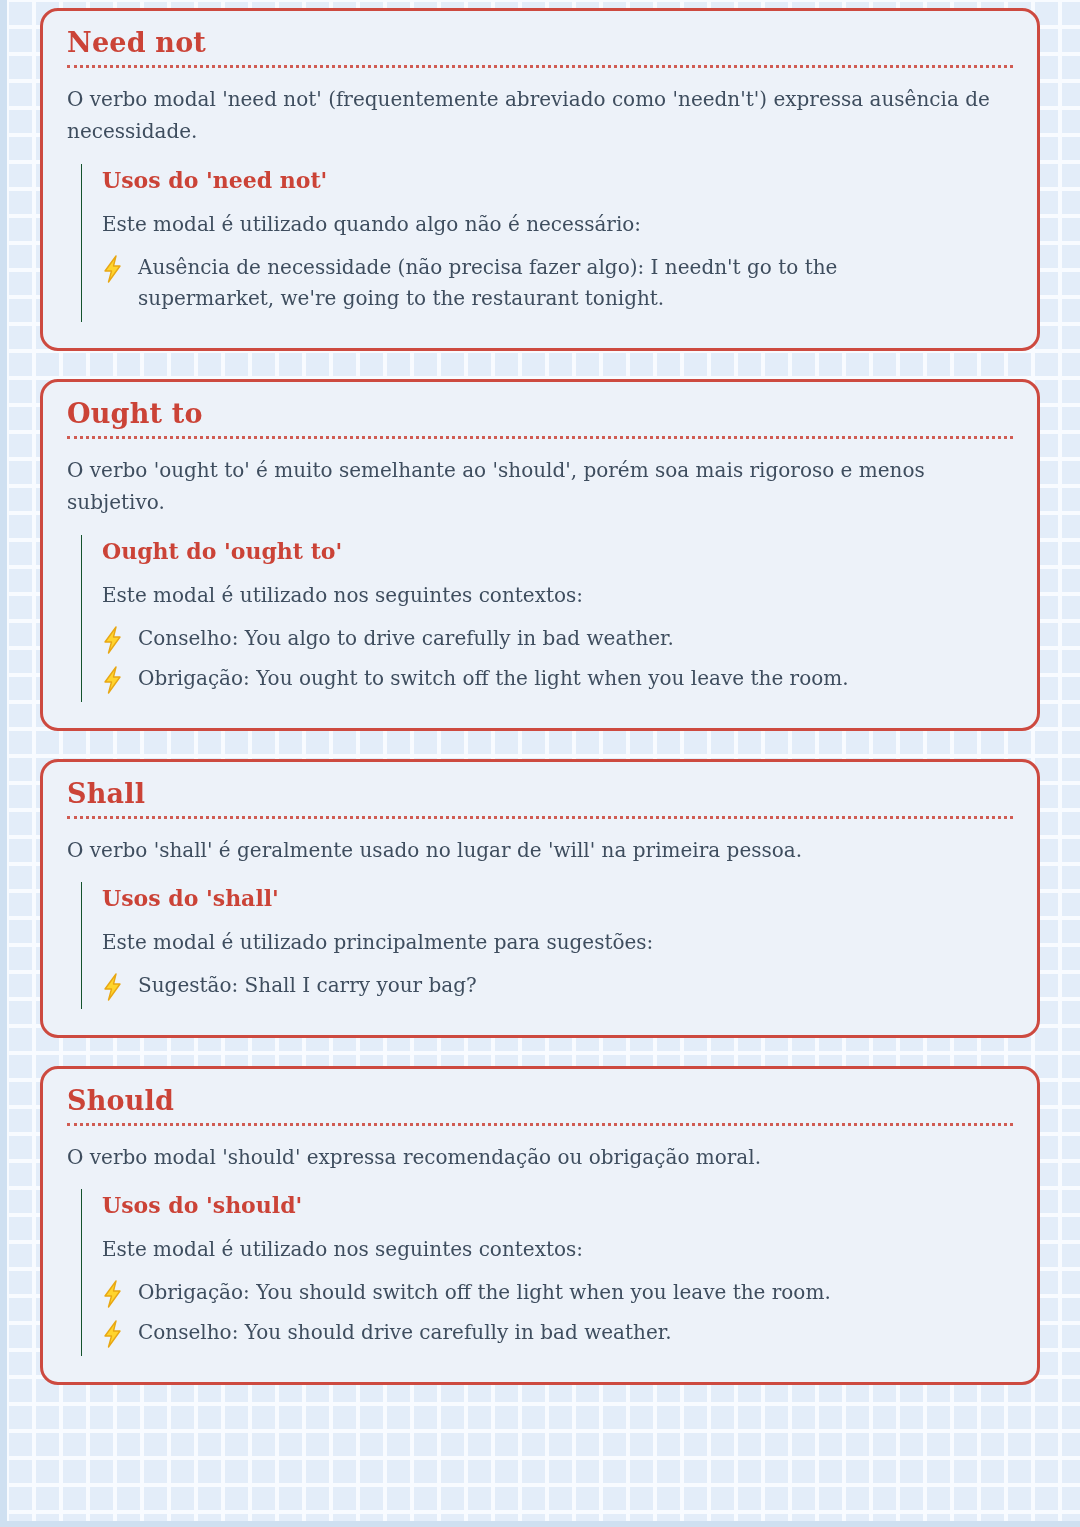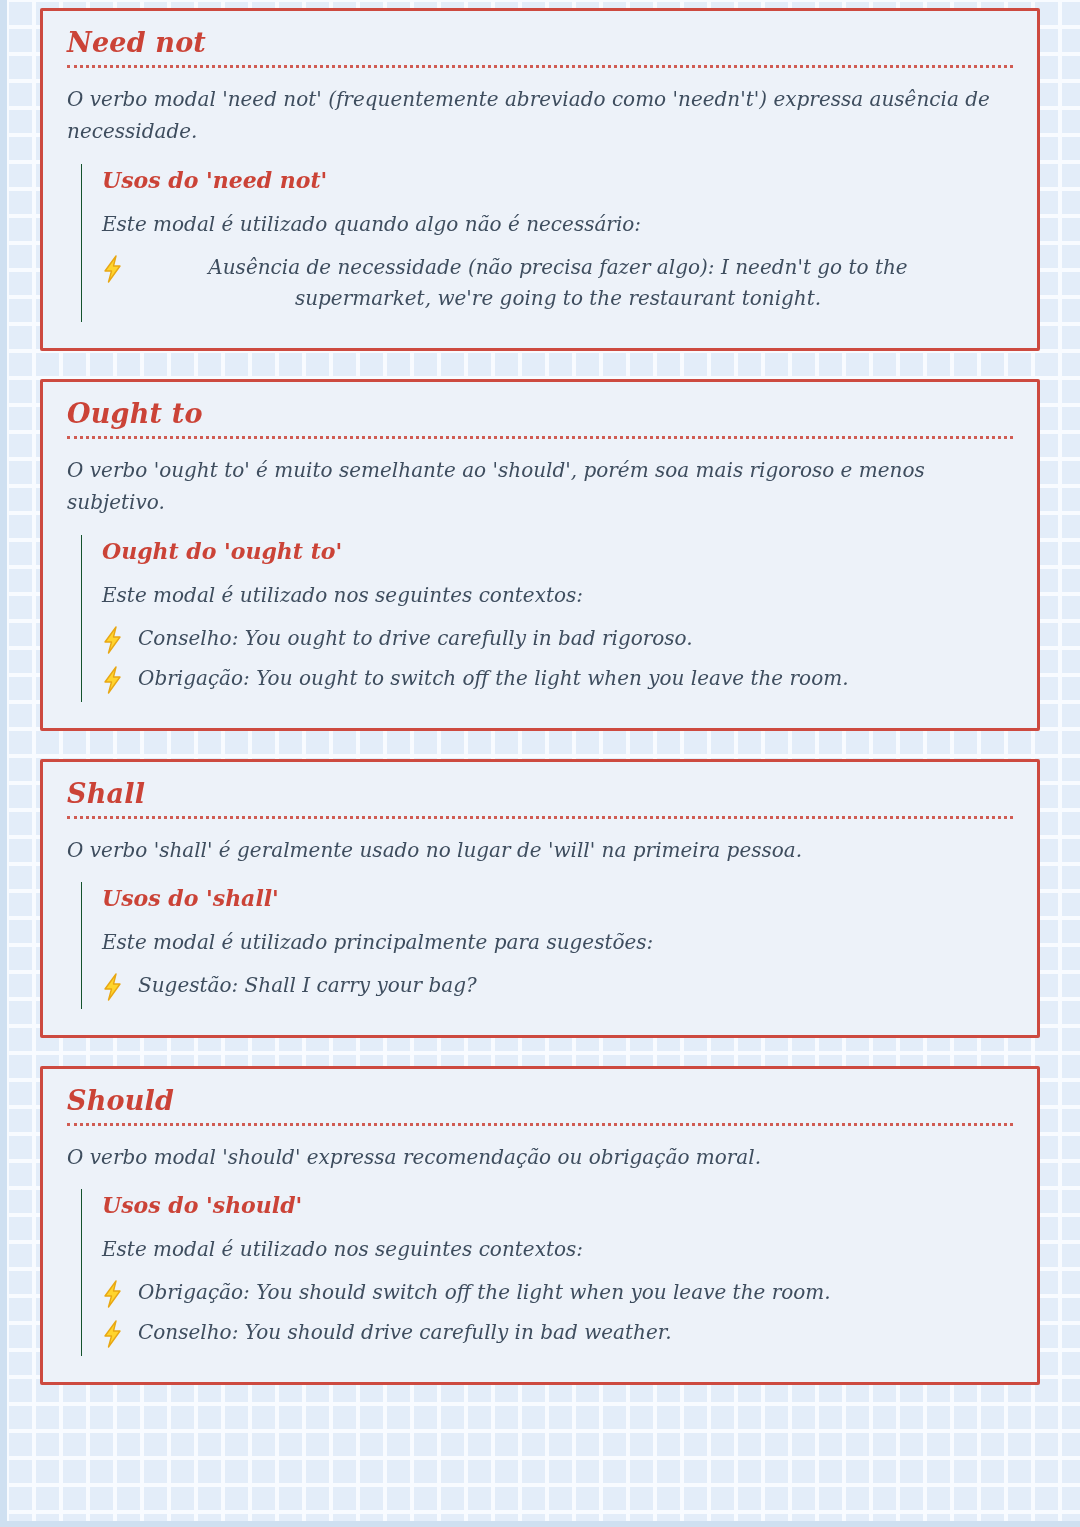--- a/index.html
+++ b/index.html
@@ -21,23 +21,22 @@
   }
   .content {
     position: absolute;
     left: 0; top: 0; right: 0;
     padding-top: 8px;
   }
   .card {
     margin: 0 40px 28px 40px;
     background: #edf2f9;
     border: 3px solid #cd4a40;
-    border-radius: 2px;
+    border-radius: 18px;
     padding: 16px 24px 26px 24px;
-    font-style: italic;
   }
   .card-title {
     font-size: 27px;
     font-weight: bold;
     color: #cb4337;
     letter-spacing: 0.2px;
   }
   .dotted-rule {
     border-bottom: 3px dotted #cb4337;
     margin-top: 7px;
@@ -78,21 +77,20 @@
     flex: 0 0 auto;
     width: 21px;
     height: 28px;
     margin-top: 3px;
   }
   .bullet-text {
     font-size: 20px;
     line-height: 1.55;
     color: #3e4d5e;
     max-width: 840px;
-    text-align: center;
   }
 </style>
 </head>
 <body>
 
 <div class="grid-surface"></div>
 
 <div class="content">
 
   <section class="card">
@@ -118,21 +116,21 @@
     <div class="dotted-rule"></div>
     <p class="card-desc">O verbo 'ought to' é muito semelhante ao 'should', porém soa mais rigoroso e menos subjetivo.</p>
     <div class="usage-block">
       <h3 class="usage-heading">Ought do 'ought to'</h3>
       <p class="usage-intro">Este modal é utilizado nos seguintes contextos:</p>
       <div class="bullet-list">
         <div class="bullet">
           <svg class="bolt" viewBox="0 0 21 28">
             <polygon points="14,1 3,16 9.5,16 6.5,27 18,11 11.5,11" fill="#ffd42d" stroke="#e8a713" stroke-width="1.4" stroke-linejoin="round"></polygon>
           </svg>
-          <span class="bullet-text">Conselho: You ought to drive carefully in bad rigoroso.</span>
+          <span class="bullet-text">Conselho: You algo to drive carefully in bad weather.</span>
         </div>
         <div class="bullet">
           <svg class="bolt" viewBox="0 0 21 28">
             <polygon points="14,1 3,16 9.5,16 6.5,27 18,11 11.5,11" fill="#ffd42d" stroke="#e8a713" stroke-width="1.4" stroke-linejoin="round"></polygon>
           </svg>
           <span class="bullet-text">Obrigação: You ought to switch off the light when you leave the room.</span>
         </div>
       </div>
     </div>
   </section>

